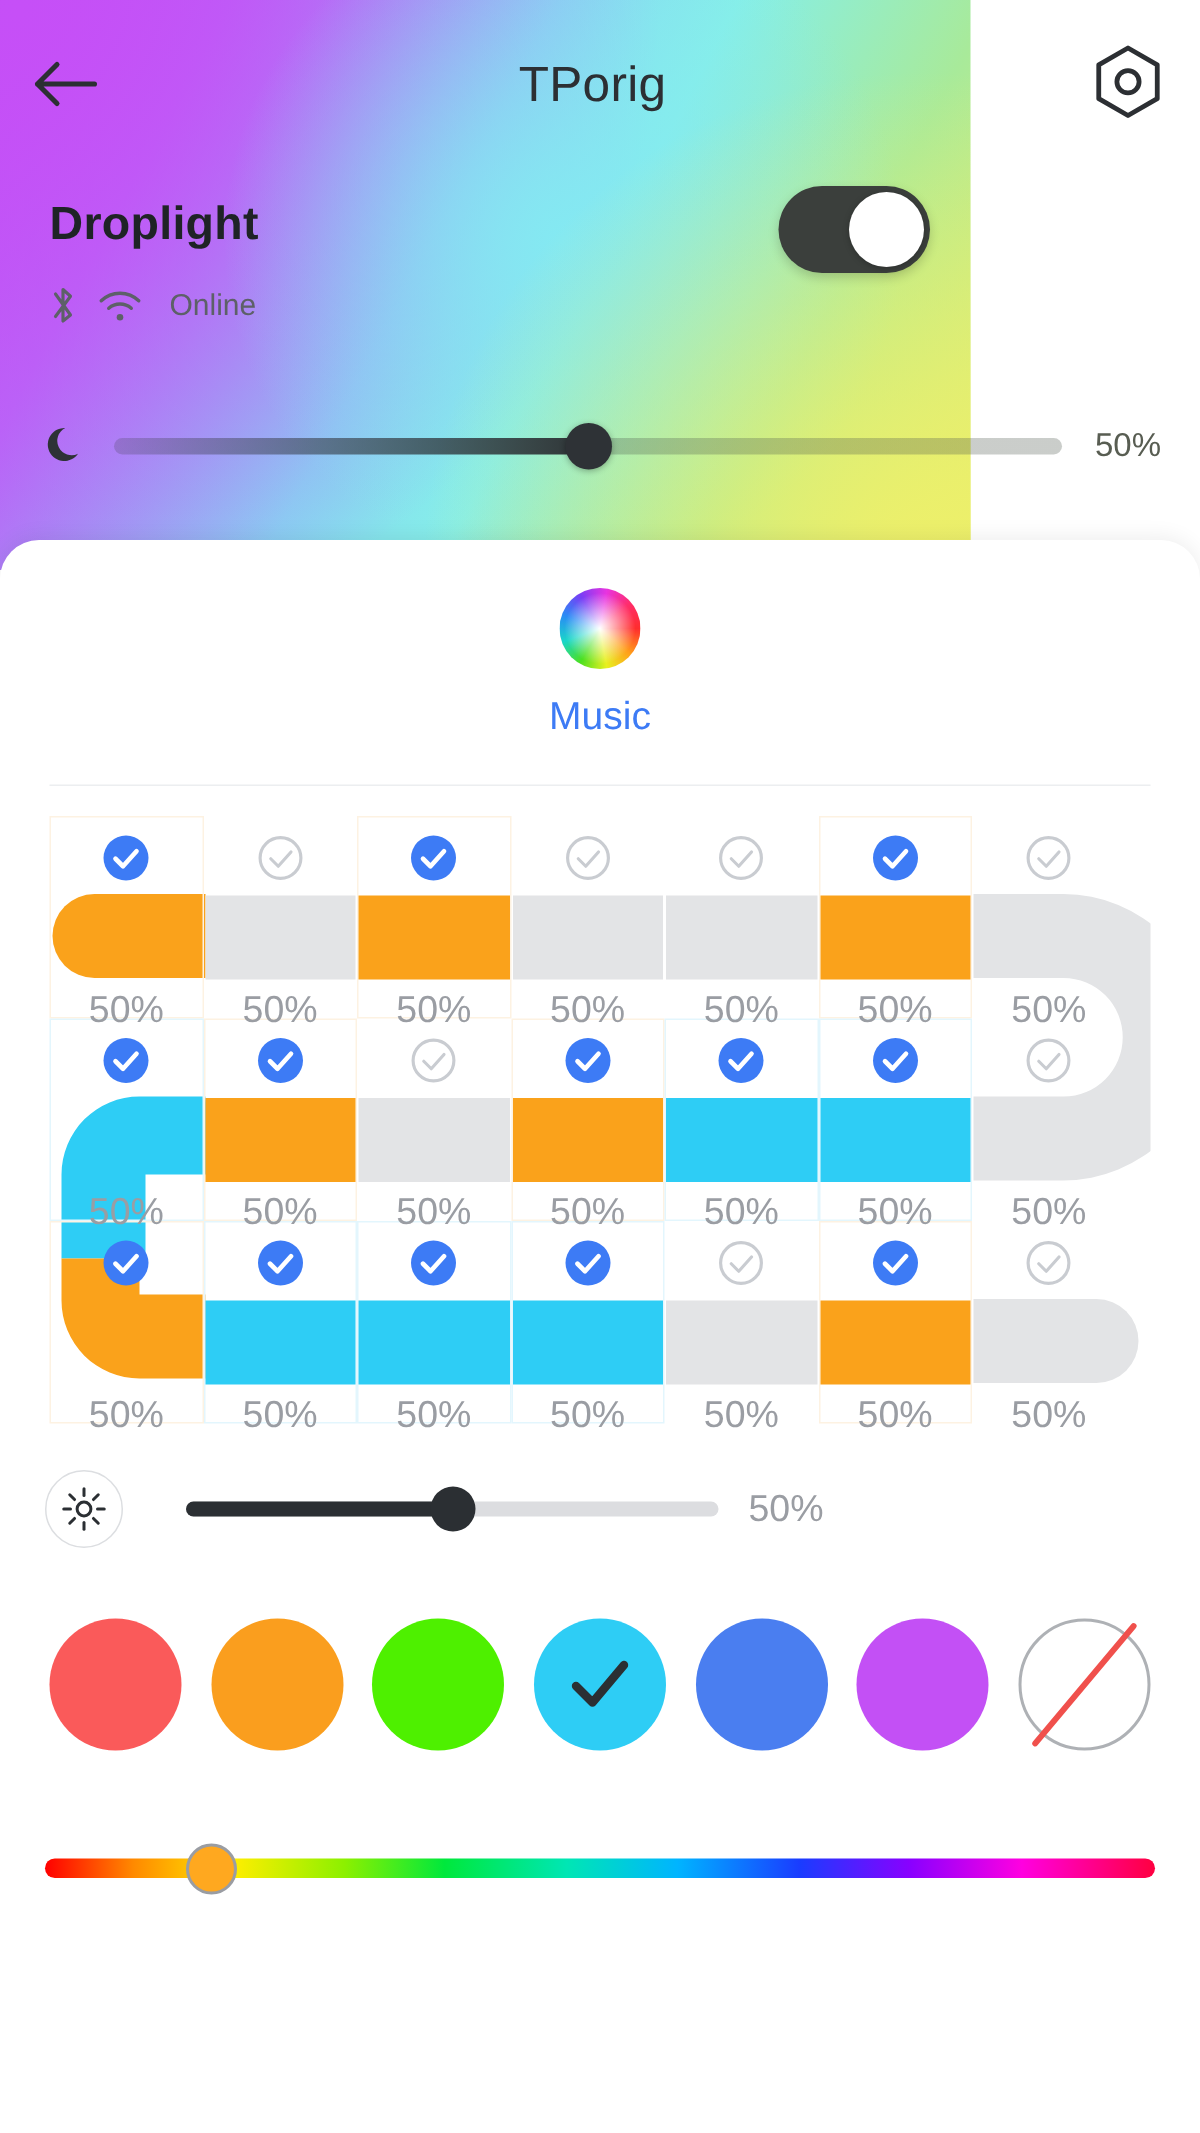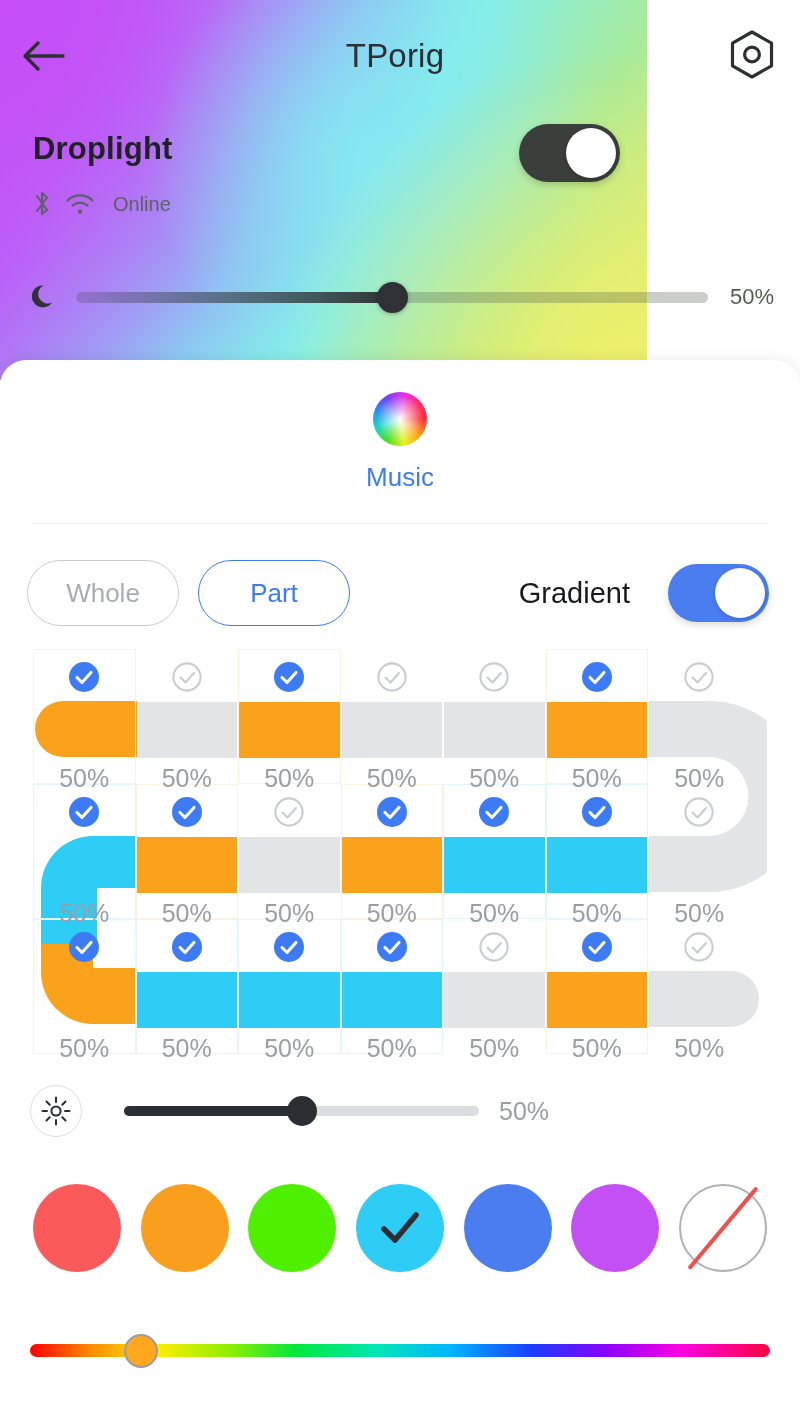--- a/index.html
+++ b/index.html
@@ -260,28 +260,20 @@
       <div class="tab active">
         <span class="tab-ico">
             <span class="wheel-ico"></span>
           </span>
         <span class="tab-lbl">Music</span>
       </div>
     </div>
 
     <div class="divider"></div>
 
-    <div class="mode-row">
-      <div class="pill">Whole</div>
-      <div class="pill sel">Part</div>
-      <span class="grad-lbl">Gradient</span>
-      <div class="grad-toggle">
-        <div class="knob"></div>
-      </div>
-    </div>
 
     <div class="grid-wrap">
 
       <svg class="strip-layer" width="734" height="405" viewBox="0 0 734 405">
 
         <path d="M30 52 h74 v56 h-74 a28 28 0 0 1 0 -56 z" fill="#faa21b"></path>
 
         <path d="M616 52 H676 a55 55 0 0 1 0 191 H616 v-56 h60 a27 27 0 0 0 0 -79 h-60 z" fill="#e3e4e6" transform="translate(0,0)"></path>
 
         <path d="M104 187 H44 a57 57 0 0 0 -38 110 v0" fill="none"></path>

